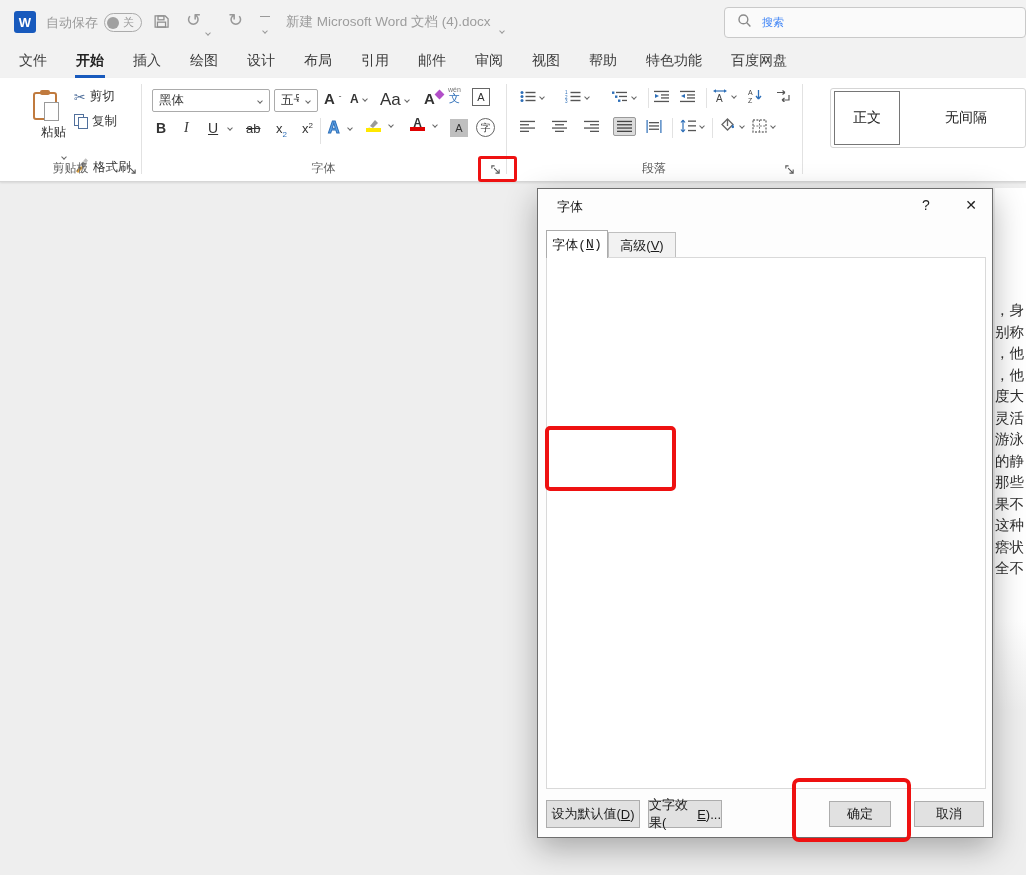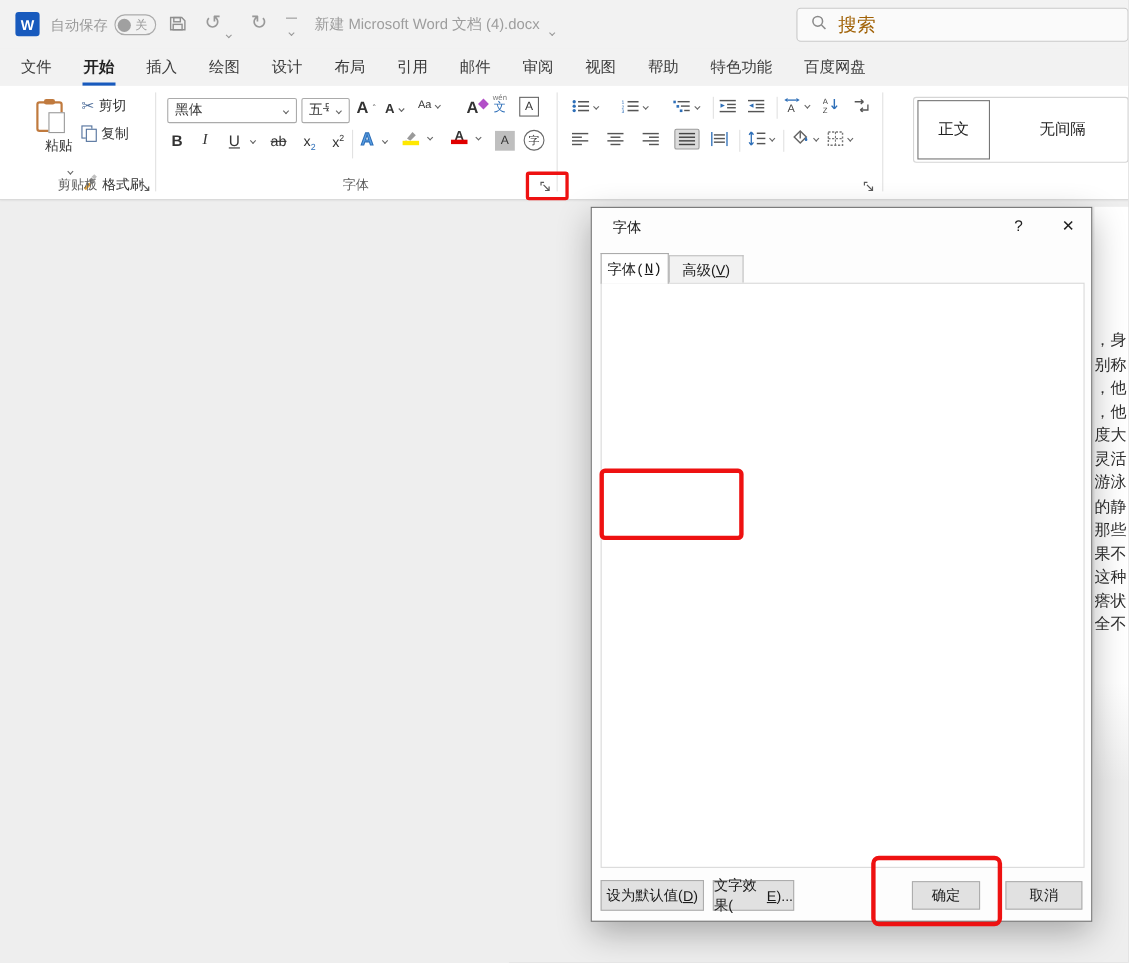--- a/index.html
+++ b/index.html
@@ -23,21 +23,21 @@
   .toggle .tstate{font-size:11px;color:#9a9a9a;margin-left:4px;}
   .tb-ic{position:absolute;top:12px;color:#8f8f8f;}
   .glyph-ic{font-size:18px;line-height:20px;color:#999;}
   .chv{display:inline-block;width:6px;height:6px;border-right:1.5px solid #666;border-bottom:1.5px solid #666;
     transform:rotate(45deg);}
   .chv.sm{width:4px;height:4px;border-width:1.2px;}
   .chv.gray{border-color:#9a9a9a;}
   .doc-title{position:absolute;left:286px;top:13px;font-size:13.5px;color:#9d9d9d;}
   .searchbox{position:absolute;left:724px;top:7px;width:302px;height:31px;background:#fafafa;border:1px solid #c9c9c9;
     border-radius:4px;display:flex;align-items:center;padding-left:12px;}
-  .searchbox .ph{font-size:17px;color:#a16207;margin-left:10px;}
+  .searchbox .ph{font-size:11px;color:#3b82f6;margin-left:10px;}
 
   
   .menubar{position:absolute;left:0;top:44px;width:1026px;height:34px;background:#f2f2f2;display:flex;align-items:stretch;padding-left:18px;gap:27px;}
   .mtab{font-size:14px;color:#3b3b3b;display:flex;align-items:center;padding:0 1px;cursor:default;}
   .mtab.active{font-weight:bold;color:#222;border-bottom:3px solid #185abd;padding-top:3px;}
 
   
   .ribbon{position:absolute;left:0;top:78px;width:1026px;height:104px;background:#fff;border-bottom:1px solid #d6d6d6;
     box-shadow:0 1px 2px rgba(0,0,0,.10);}
   .vsep{position:absolute;top:6px;height:90px;width:1px;background:#e2e2e2;}
@@ -217,21 +217,21 @@
     </div>
     <div class="ric" style="left:324px;top:12px;">
         <span class="bigA">A</span>
         <sup style="font-size:8px;color:#333;">ˆ</sup>
       </div>
     <div class="ric" style="left:350px;top:14px;">
         <span style="font-size:12px;font-weight:bold;">A</span>
         <i class="chv sm"></i>
       </div>
     <div class="ric" style="left:380px;top:12px;">
-        <span style="font-size:10px;">Aa</span>
+        <span style="font-size:17px;">Aa</span>
         <i class="chv sm"></i>
       </div>
     <div class="ric" style="left:424px;top:12px;">
       <span class="bigA">A</span>
         <span style="width:7px;height:7px;background:#b24fc8;transform:rotate(45deg);margin-left:-3px;margin-top:-8px;"></span>
     </div>
     <div class="stack-ic abs" style="left:448px;top:8px;">
       <span style="font-size:7px;color:#777;">wén</span>
       <span style="font-size:11px;color:#2e6fb8;">文</span>
     </div>
@@ -426,20 +426,21 @@
       <i class="chv sm"></i>
     </div>
     <div class="ric" style="left:752px;top:41px;">
       <svg width="15" height="14" viewBox="0 0 15 14">
           <rect x="1" y="1" width="13" height="12" fill="none" stroke="#777" stroke-width="1.4" stroke-dasharray="2 1.4"></rect>
           <path d="M7.5 1 v12 M1 7 h13" stroke="#777" stroke-width="1" stroke-dasharray="2 1.4"></path>
         </svg>
       <i class="chv sm"></i>
     </div>
 
+    <div class="gl" style="left:506px;width:296px;">段落</div>
     <div class="launcher" style="left:782px;top:84px;">
       <svg width="11" height="11" viewBox="0 0 12 12" fill="none" stroke="#5a5a5a" stroke-width="1.2">
           <path d="M2 5V2h3M4.5 4.5L10 10M10 6v4H6"></path>
         </svg>
     </div>
     <div class="vsep" style="left:802px;"></div>
 
     <div class="abs" style="left:830px;top:10px;width:196px;height:60px;border:1px solid #d5d5d5;border-radius:3px;background:#fff;"></div>
     <div class="stylebox" style="left:834px;top:13px;width:66px;height:54px;border:1.5px solid #767676;">正文</div>
     <div class="stylebox" style="left:922px;top:13px;width:88px;height:54px;">无间隔</div>

